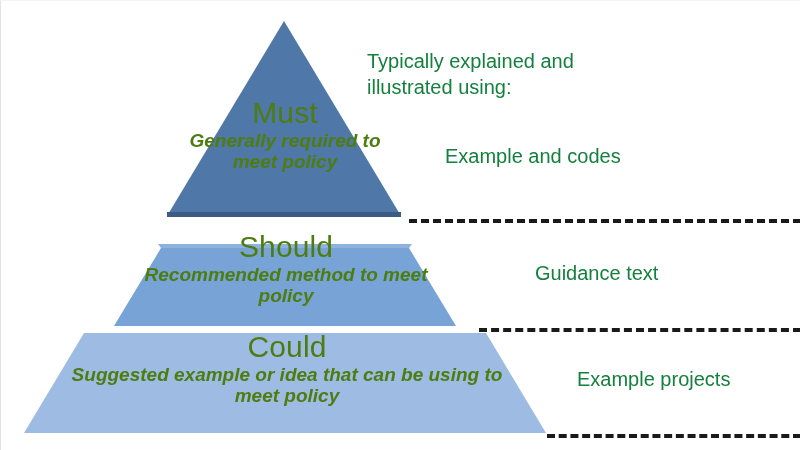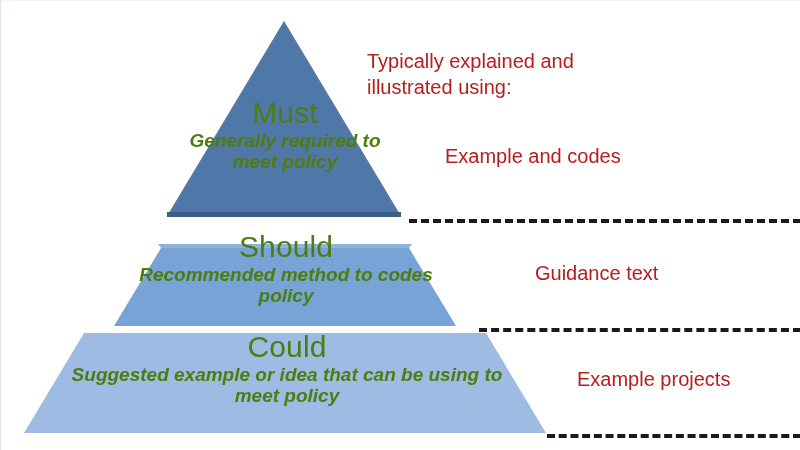--- a/index.html
+++ b/index.html
@@ -67,21 +67,21 @@
   }
   #tier-could-text {
     left: 62px;
     top: 330px;
     width: 448px;
   }
 
   
   .annotation {
     position: absolute;
-    color: #b91c1c;
+    color: #15803d;
     font-size: 20px;
     line-height: 1.28;
     text-align: left;
     white-space: pre-line;
   }
   #annotation-heading {
     left: 366px;
     top: 48px;
     width: 300px;
   }
@@ -132,21 +132,21 @@
   <div class="tier-text" id="tier-must-text">
     <span class="tier-title">Must</span>
     <span class="tier-desc">Generally
 required to meet
 policy</span>
   </div>
 
   <div class="tier-text" id="tier-should-text">
     <span class="tier-title">Should</span>
     <span class="tier-desc">Recommended method to
-codes policy</span>
+meet policy</span>
   </div>
 
   <div class="tier-text" id="tier-could-text">
     <span class="tier-title">Could</span>
     <span class="tier-desc">Suggested example or idea that
 can be using to meet policy</span>
   </div>
 
   <div class="annotation" id="annotation-heading">Typically explained and
 illustrated using:</div>

